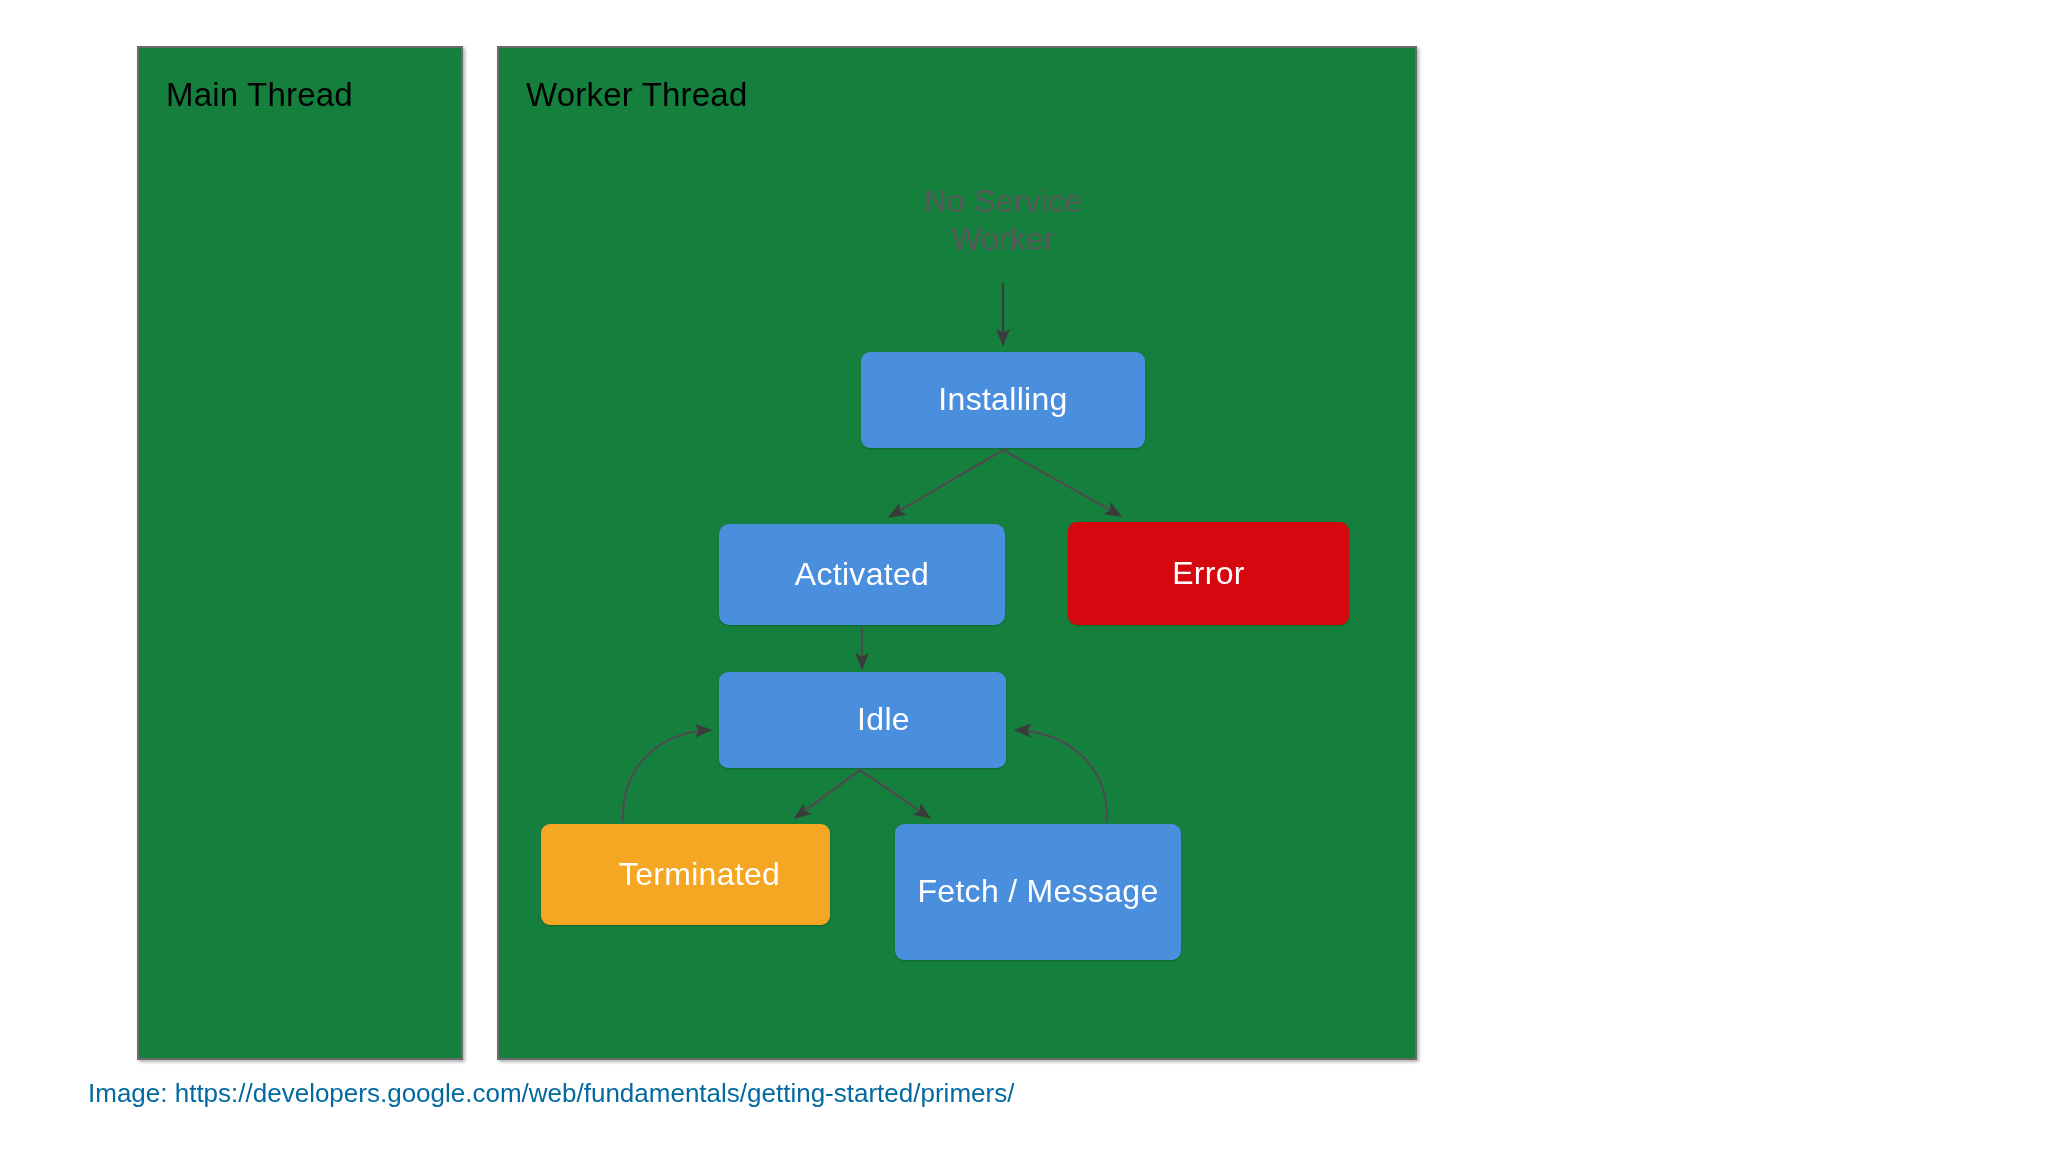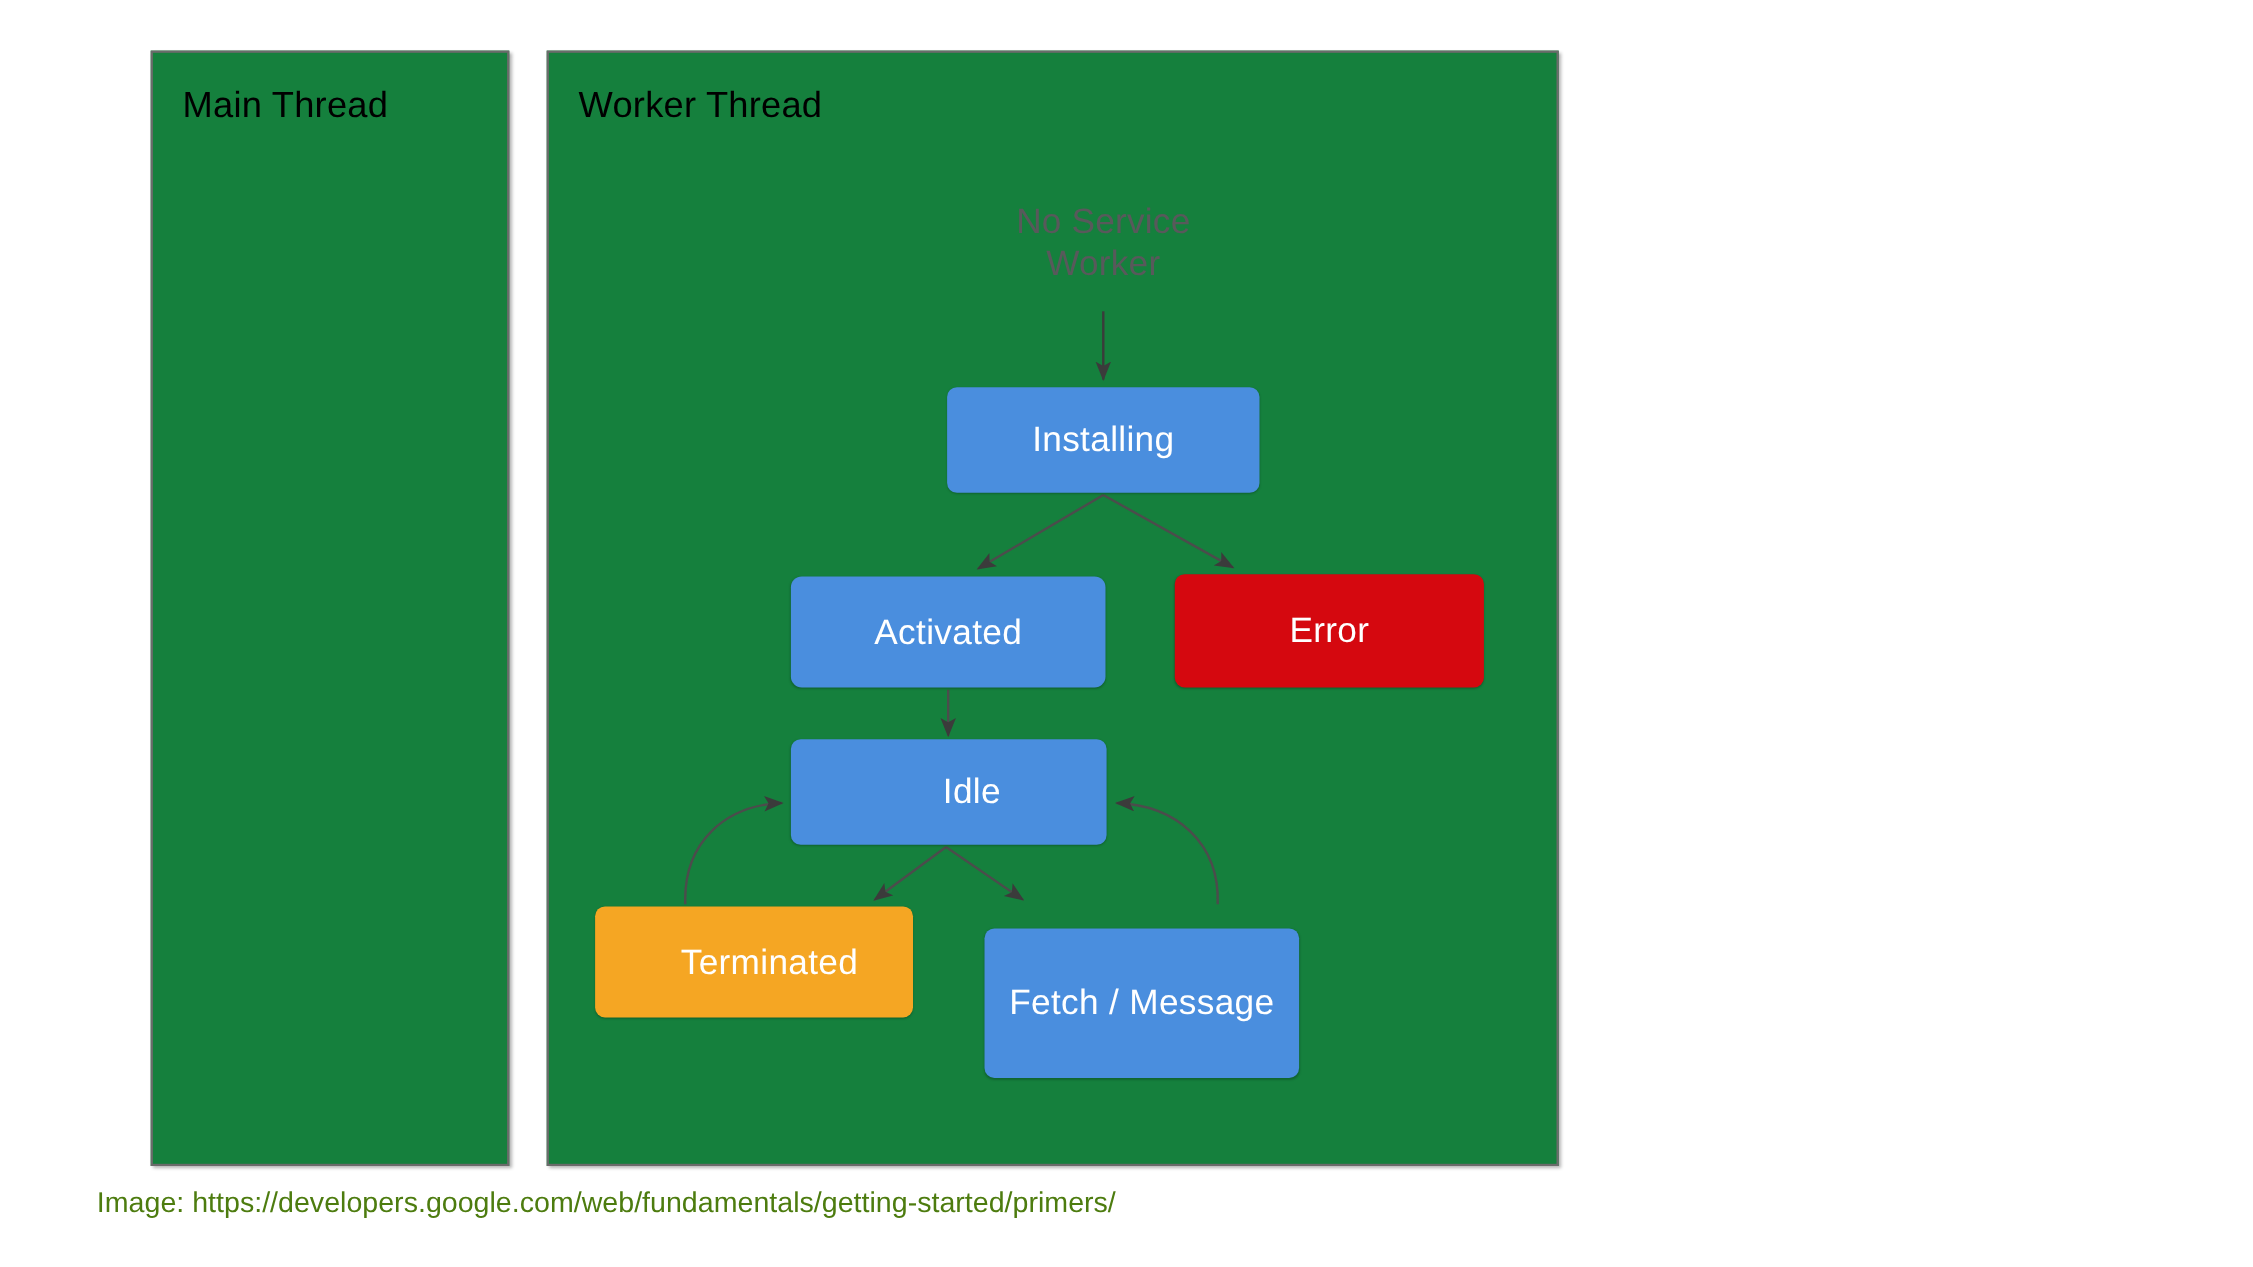--- a/index.html
+++ b/index.html
@@ -92,21 +92,21 @@
     letter-spacing: 0.2px;
     user-select: none;
   }
 
   
   #source-caption {
     position: absolute;
     left: 88px;
     top: 1078px;
     font-size: 26px;
-    color: #4d7c0f;
+    color: #0369a1;
     white-space: nowrap;
     text-align: right;
   }
 </style>
 </head>
 <body>
 
 <div class="panel" id="main-thread-panel">
   <div class="panel-title">Main Thread</div>
 </div>
@@ -154,17 +154,17 @@
 </div>
 
 <div class="flow-node node-blue" id="node-idle" style="background: rgb(74, 142, 222);">
   <span>Idle</span>
 </div>
 
 <div class="flow-node node-orange" id="node-terminated" style="background: rgb(245, 166, 35);">
   <span>Terminated</span>
 </div>
 
-<div class="flow-node node-blue" id="node-fetch-message" style="background: rgb(74, 142, 222); margin-top: 20px;">
+<div class="flow-node node-blue" id="node-fetch-message" style="background: rgb(74, 142, 222);">
   <span>Fetch / Message</span>
 </div>
 
 <div id="source-caption">Image: https://developers.google.com/web/fundamentals/getting-started/primers/</div>
 
 </body></html>

